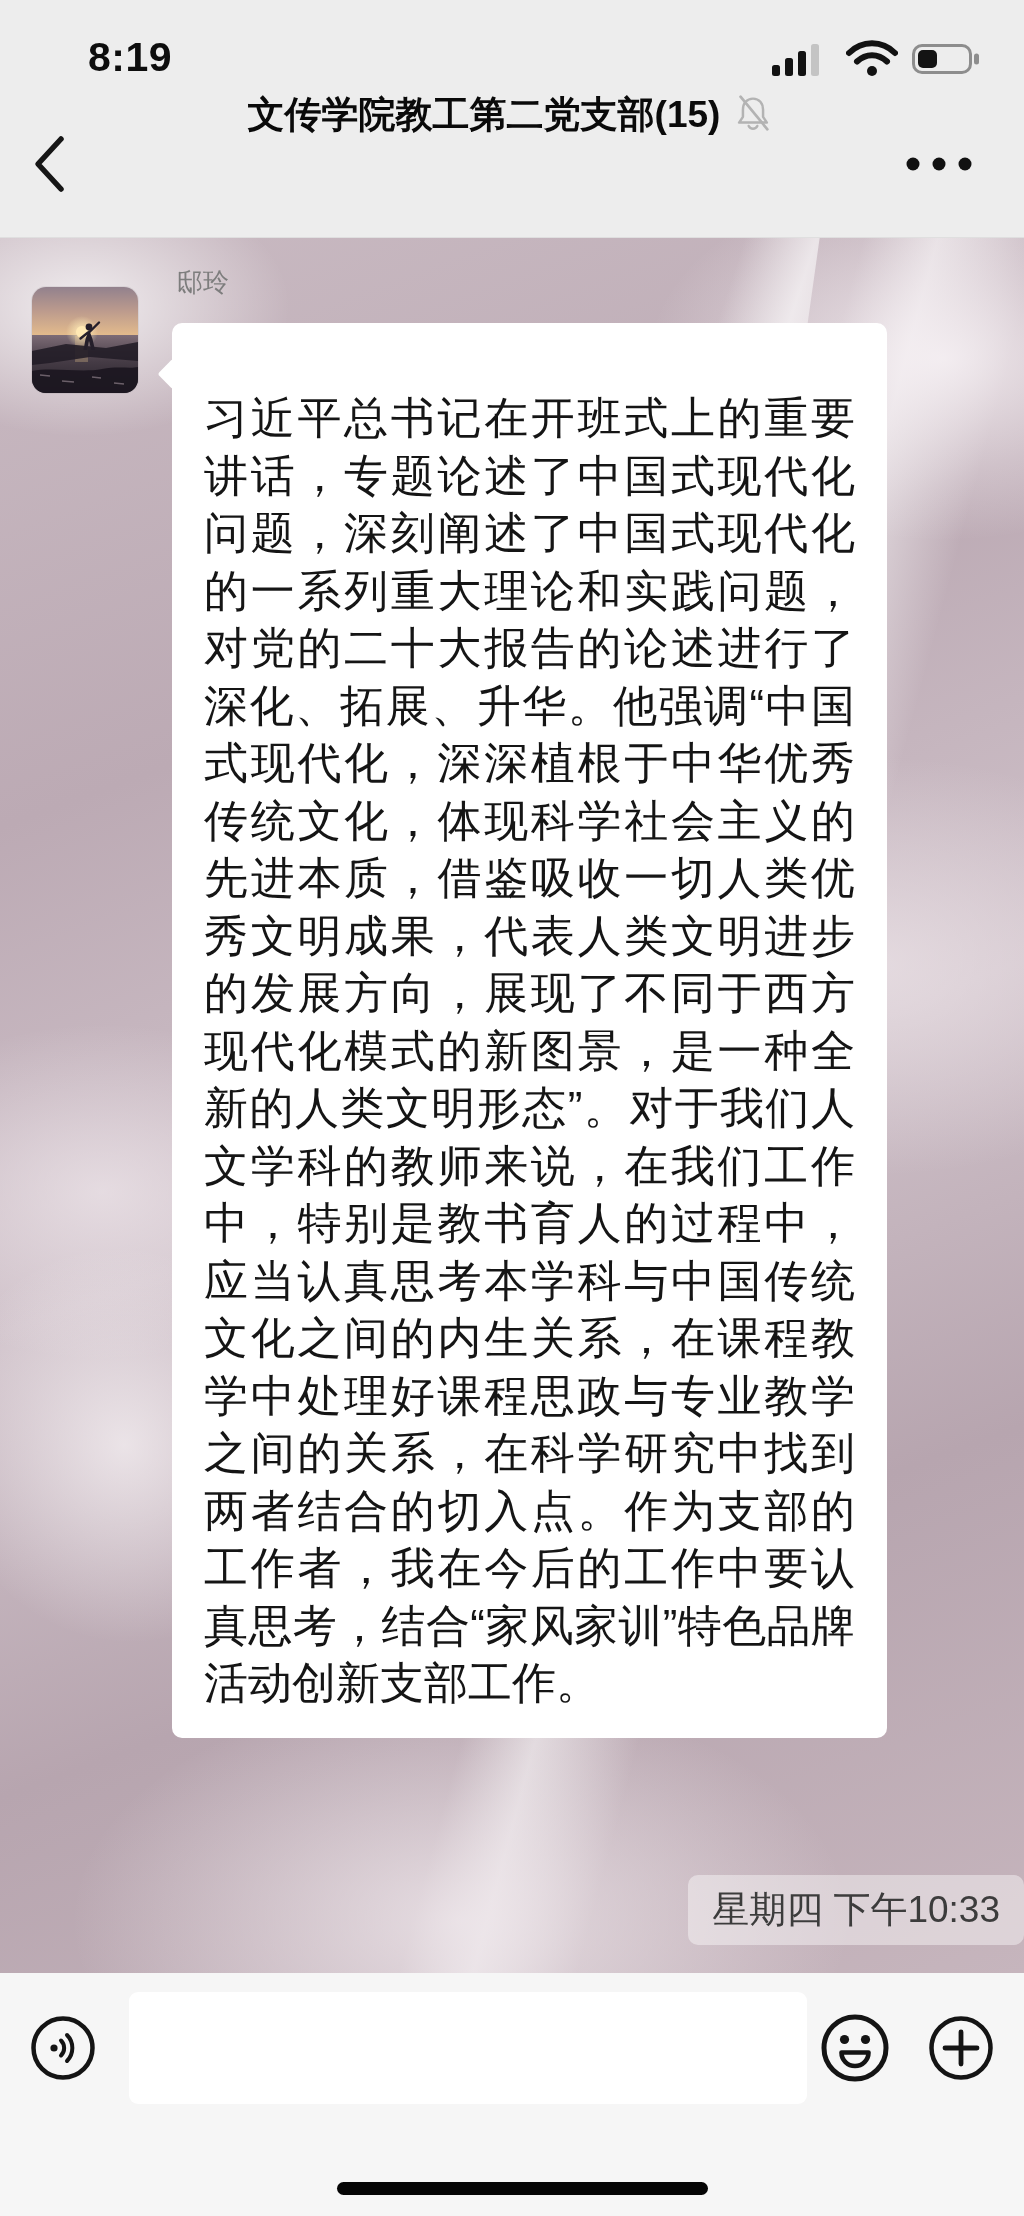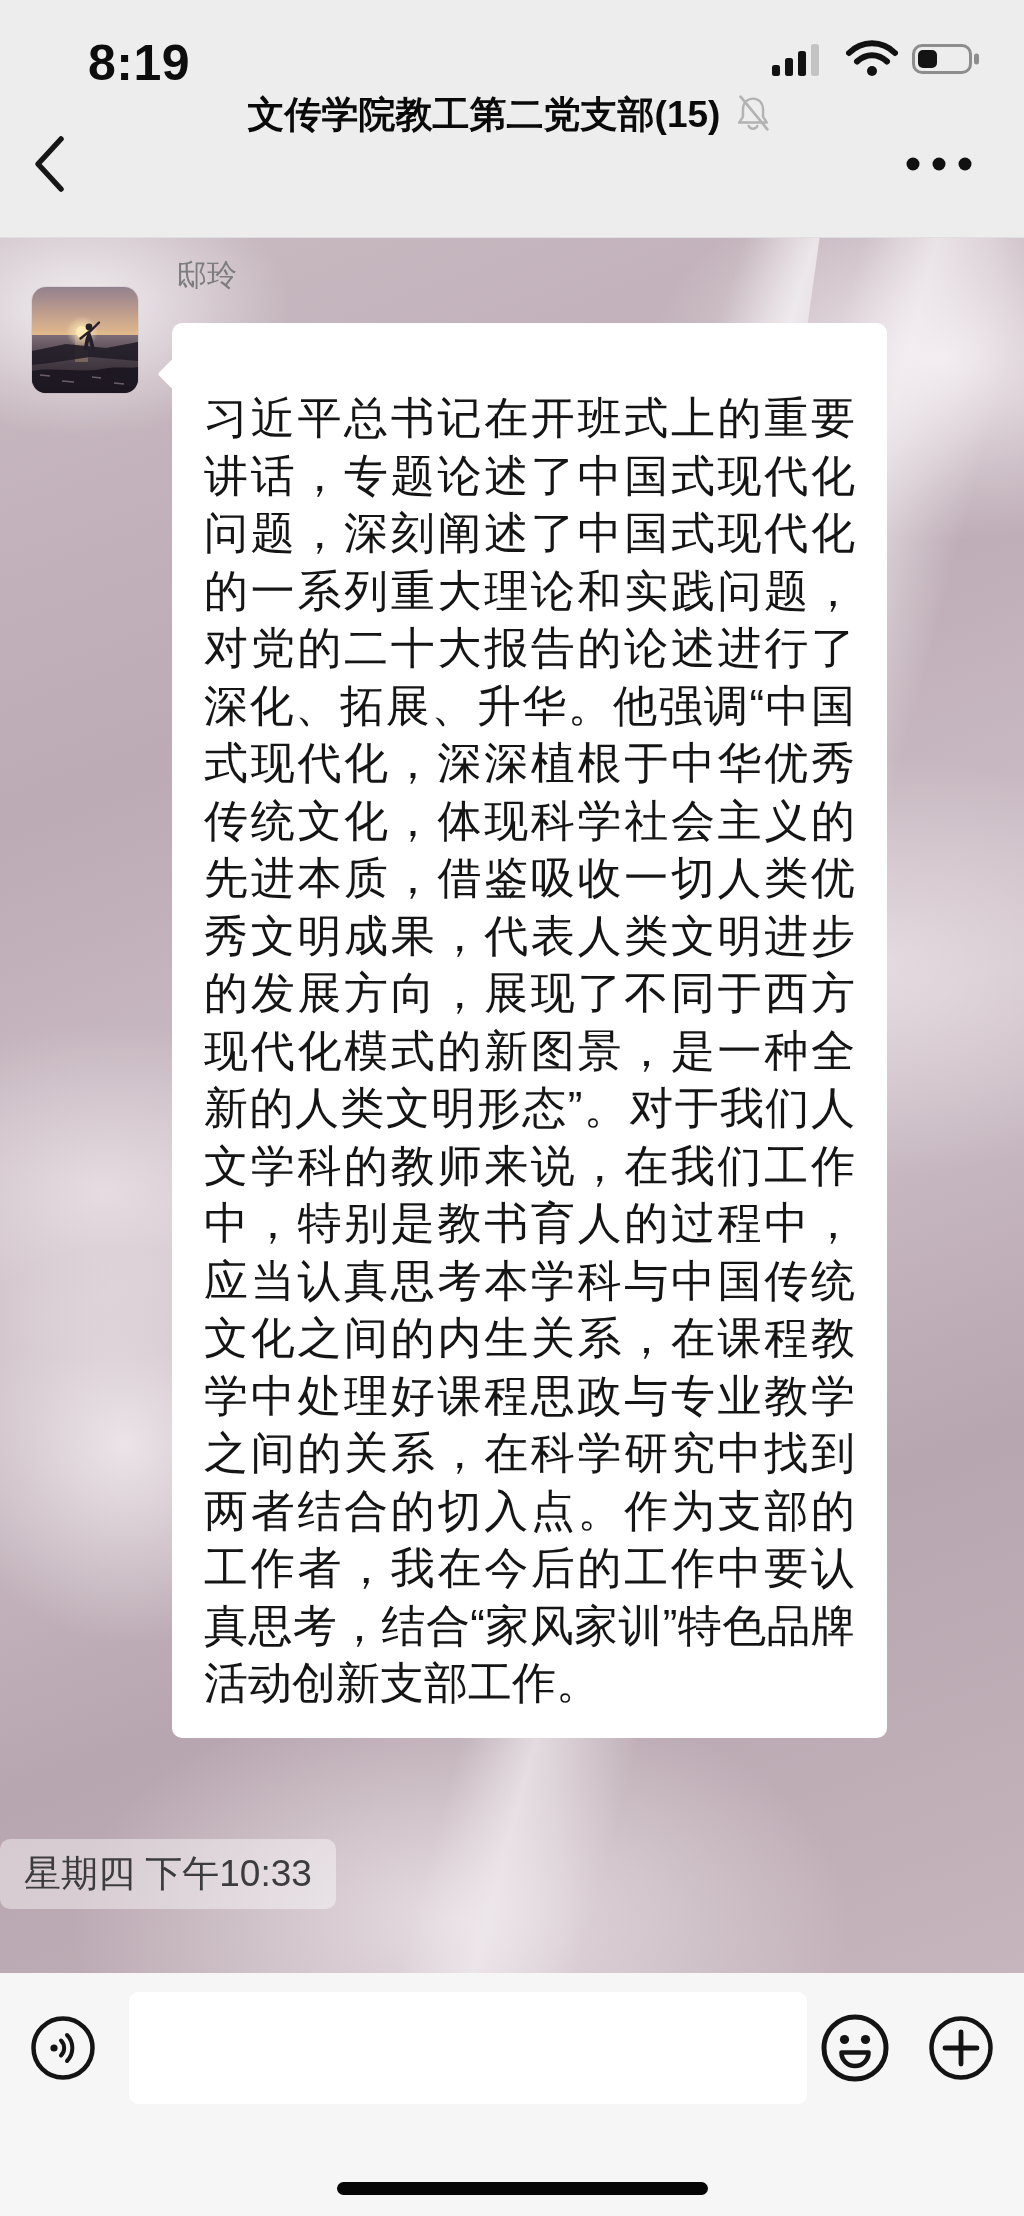--- a/index.html
+++ b/index.html
@@ -9,21 +9,21 @@
     background:#ededed;
   }
 
   
   .header {
     position:absolute; left:0; top:0; width:1024px; height:237px;
     background:#ededed; z-index:3;
     border-bottom:1px solid rgba(0,0,0,0.06);
   }
   .status-time {
-    position:absolute; left:88px; top:34px; font-size:50px; font-weight:700;
+    position:absolute; left:88px; top:34px; font-size:41px; font-weight:700;
     color:#0d0d0d; letter-spacing:0.5px;
   }
   .status-icons { position:absolute; right:44px; top:40px; display:flex; align-items:center; gap:14px; }
   .navbar { position:absolute; left:0; top:90px; width:1024px; height:147px; }
   .back-btn { position:absolute; left:30px; top:42px; width:44px; height:64px; display:flex; align-items:center; }
   .nav-center {
     position:absolute; left:120px; right:120px; top:0; height:147px;
     display:flex; justify-content:center; gap:10px;
   }
   .nav-title { font-size:37px; font-weight:600; color:#0a0a0a; white-space:nowrap; }
@@ -45,39 +45,39 @@
     position:absolute; left:58%; top:-5%; width:16%; height:60%;
     background:linear-gradient(100deg, rgba(255,255,255,0) 30%, rgba(255,255,255,0.6) 50%, rgba(255,255,255,0) 72%);
     transform:rotate(8deg); pointer-events:none;
   }
   .wallpaper-vein2 {
     position:absolute; left:-4%; top:52%; width:40%; height:34%;
     background:radial-gradient(ellipse 60% 45% at 40% 50%, rgba(250,246,248,0.7), rgba(250,246,248,0) 75%);
     transform:rotate(-14deg); pointer-events:none;
   }
 
-  .sender-name { position:absolute; left:177px; top:18px; font-size:30px; color:#7d7d7d; }
+  .sender-name { position:absolute; left:177px; top:28px; font-size:26px; color:#7d7d7d; }
   .avatar {
     position:absolute; left:32px; top:50px; width:106px; height:106px;
     border-radius:14px; overflow:hidden; box-shadow:0 0 0 1px rgba(0,0,0,0.06);
   }
   .bubble {
     position:absolute; left:172px; top:86px; width:715px;
     background:#ffffff; border-radius:10px; box-sizing:border-box;
     padding:24px 32px 26px 32px;
   }
   .bubble .tail {
     position:absolute; left:-10px; top:40px; width:22px; height:22px;
     background:#ffffff; transform:rotate(45deg); border-radius:3px;
   }
   .bubble-text {
     font-size:44px; line-height:57.5px; color:#151515; text-align:justify;
     word-break:break-all; overflow-wrap:anywhere;margin-top:42px;
   }
-  .timestamp-row { position:absolute; left:0; top:1602px; width:1024px; display:flex; justify-content:flex-start; }
+  .timestamp-row { position:absolute; left:0; top:1638px; width:1024px; display:flex; justify-content:flex-end; }
   .timestamp-pill {
     background:rgba(255,255,255,0.42); border-radius:10px; padding:10px 24px;
     font-size:37px; color:#3c3c3c;
   }
 
   
   .toolbar {
     position:absolute; left:0; top:1973px; width:1024px; height:243px;
     background:#f6f6f6; z-index:3;
   }

